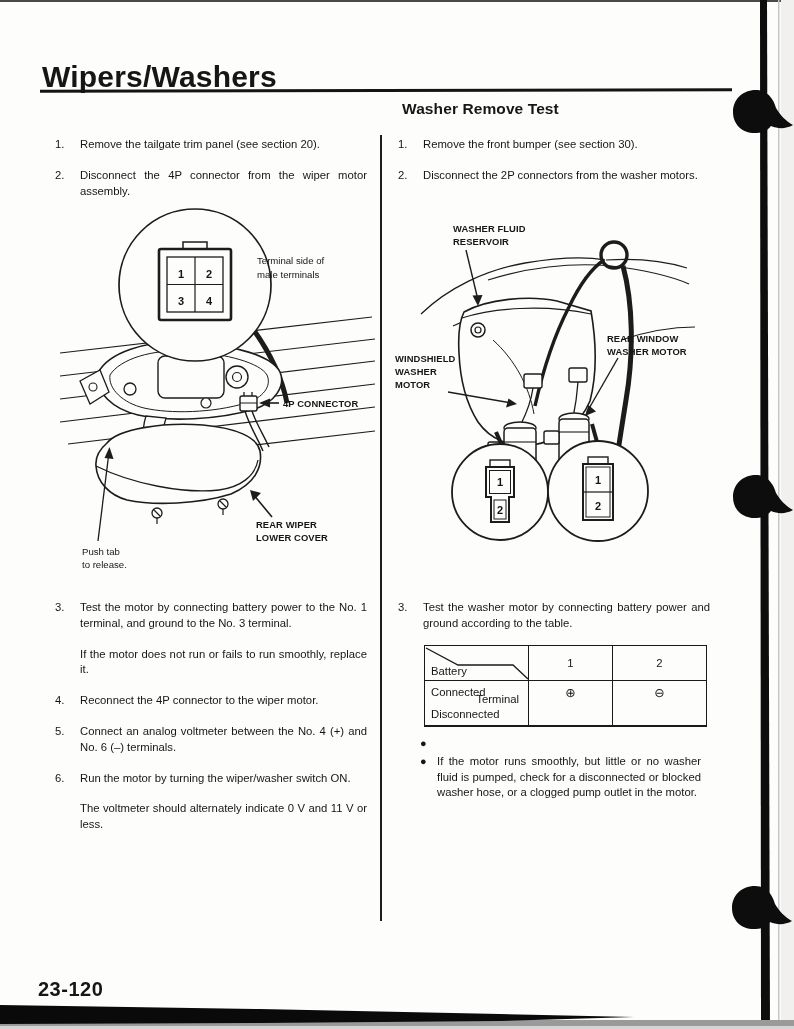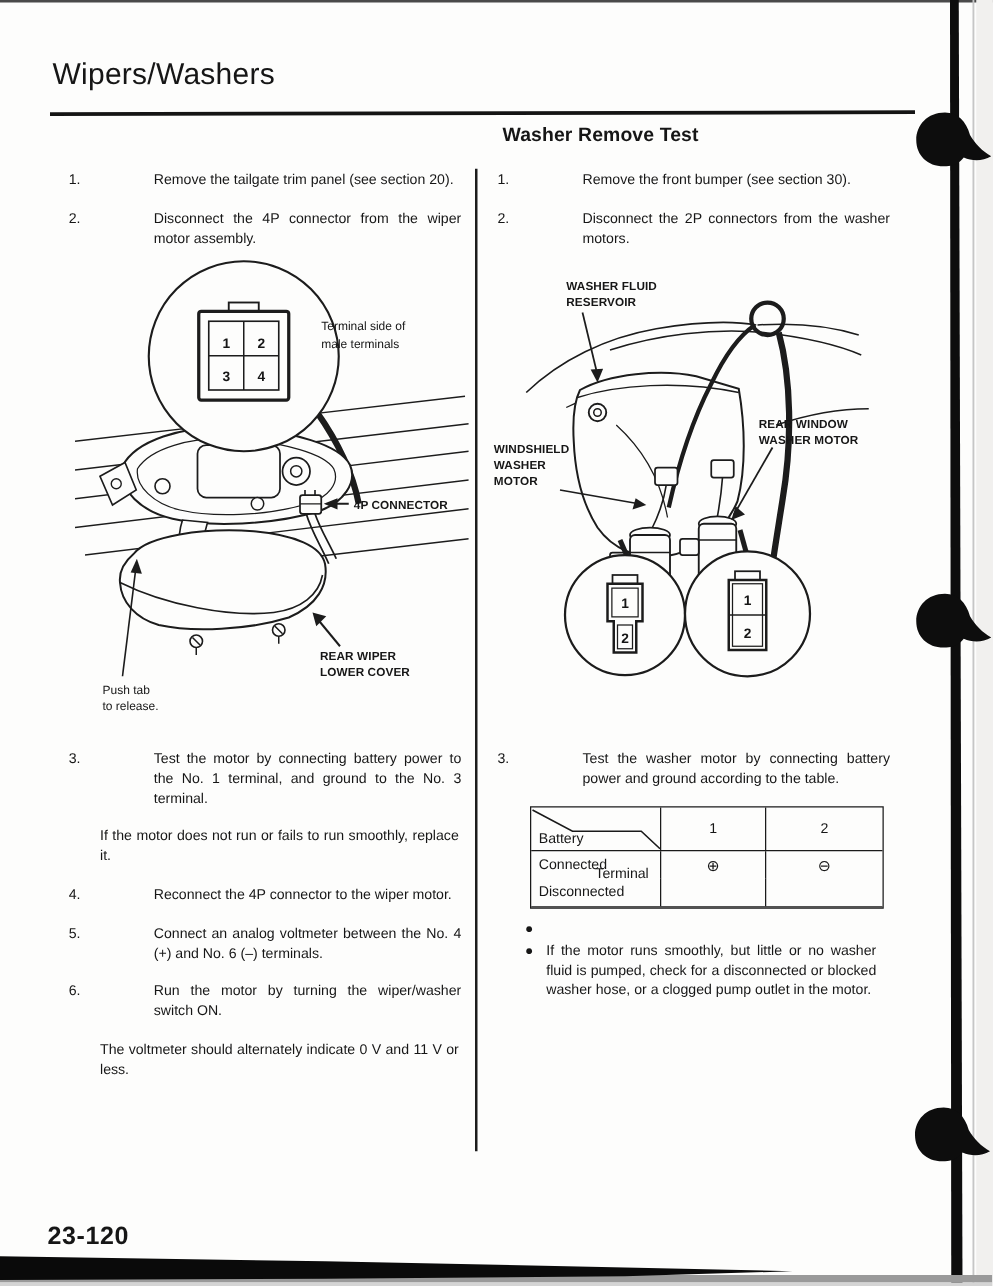--- a/index.html
+++ b/index.html
@@ -2,28 +2,28 @@
 <html><head>
 <meta charset="utf-8">
 <style>
   html,body{margin:0;padding:0;background:#e8e8e6;}
   .page{
     position:relative;width:794px;height:1029px;margin:0 auto;
     background:#fdfdfc;overflow:hidden;
     font-family:"Liberation Sans","DejaVu Sans",sans-serif;color:#161616;
   }
   .abs{position:absolute;}
-  .title{left:42px;top:46px;font-size:24px;font-weight:400;letter-spacing:.2px;}
+  .title{left:42px;top:60px;font-size:30px;font-weight:700;letter-spacing:.2px;}
   .rule{left:40px;top:89px;width:692px;height:3px;background:#141414;transform:rotate(-.12deg);}
   .sec-head{font-size:15.5px;font-weight:700;letter-spacing:.1px;}
   .col-div{left:380px;top:135px;width:2px;height:786px;background:#1c1c1c;}
   .steps{width:314px;}
   .step{display:flex;margin-bottom:15px;}
   .step .n{width:25px;flex:0 0 25px;font-size:11.3px;line-height:15.8px;}
-  .step .t{width:287px;font-size:11.3px;line-height:15.8px;text-align:justify;margin-left:43px;}
+  .step .t{width:287px;font-size:11.3px;line-height:15.8px;text-align:justify;}
   .sub{margin:14px 0 15px 25px;width:287px;font-size:11.3px;line-height:15.8px;text-align:justify;}
   .fig{position:absolute;}
   .fig text{fill:#161616;font-family:"Liberation Sans","DejaVu Sans",sans-serif;}
   .flabel{font-size:9.4px;font-weight:700;letter-spacing:.1px;}
   .fnote{font-size:9.6px;}
   .fpin{font-size:11px;font-weight:700;text-anchor:middle;}
   
   .vtable{position:absolute;border:1.6px solid #1a1a1a;background:#fdfdfc;}
   .trow{display:flex;}
   .trow.rb{border-bottom:1.3px solid #1a1a1a;}

